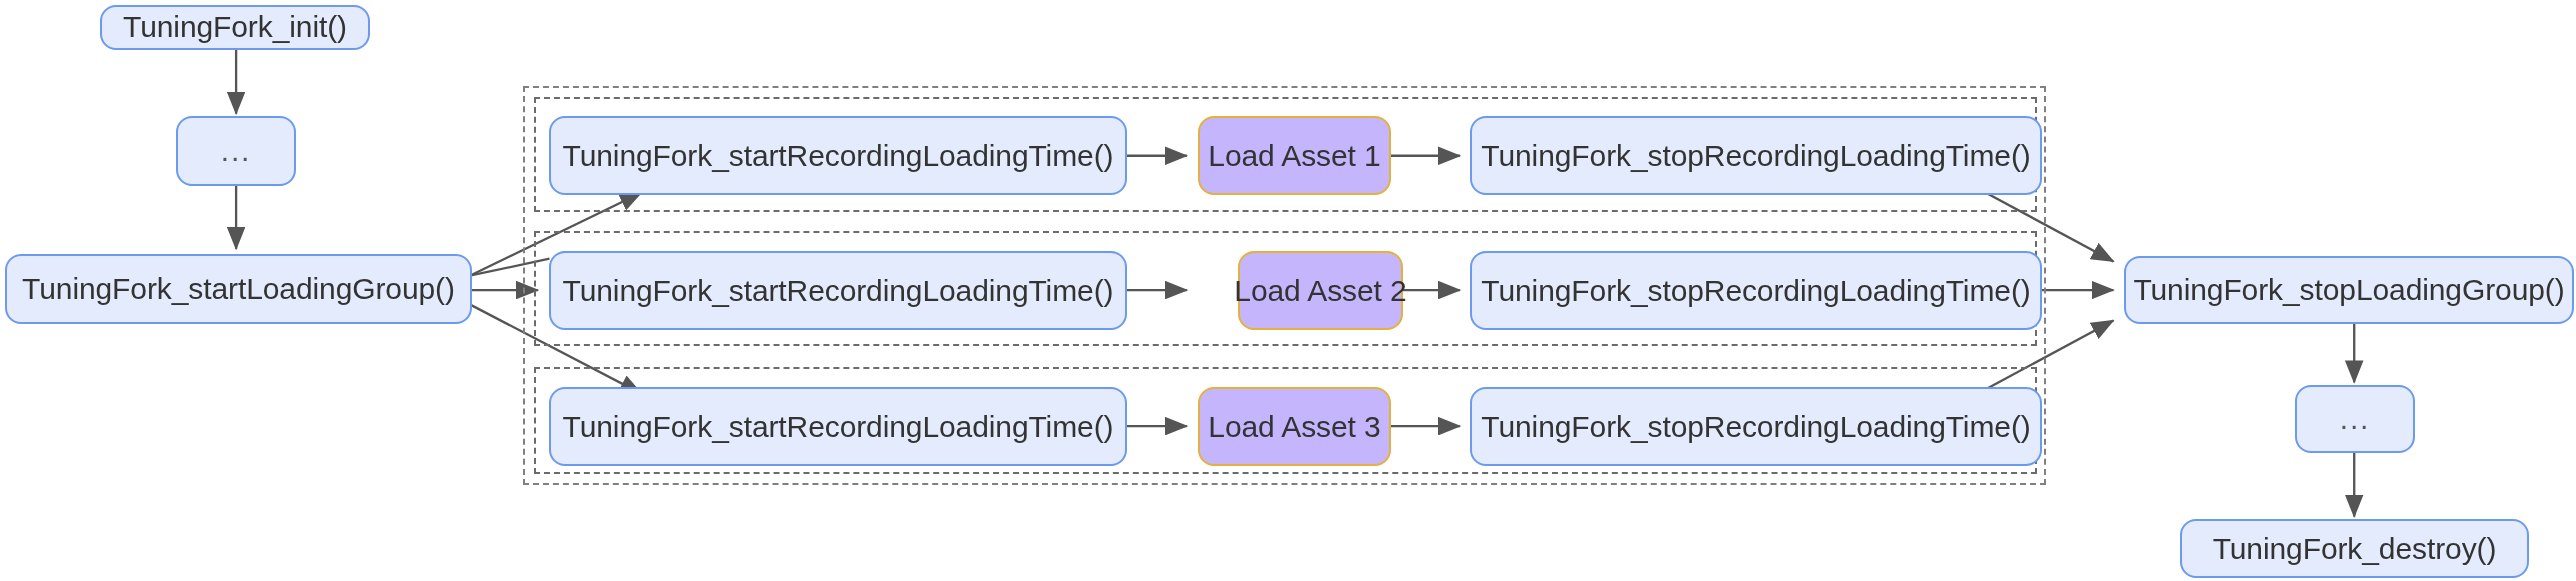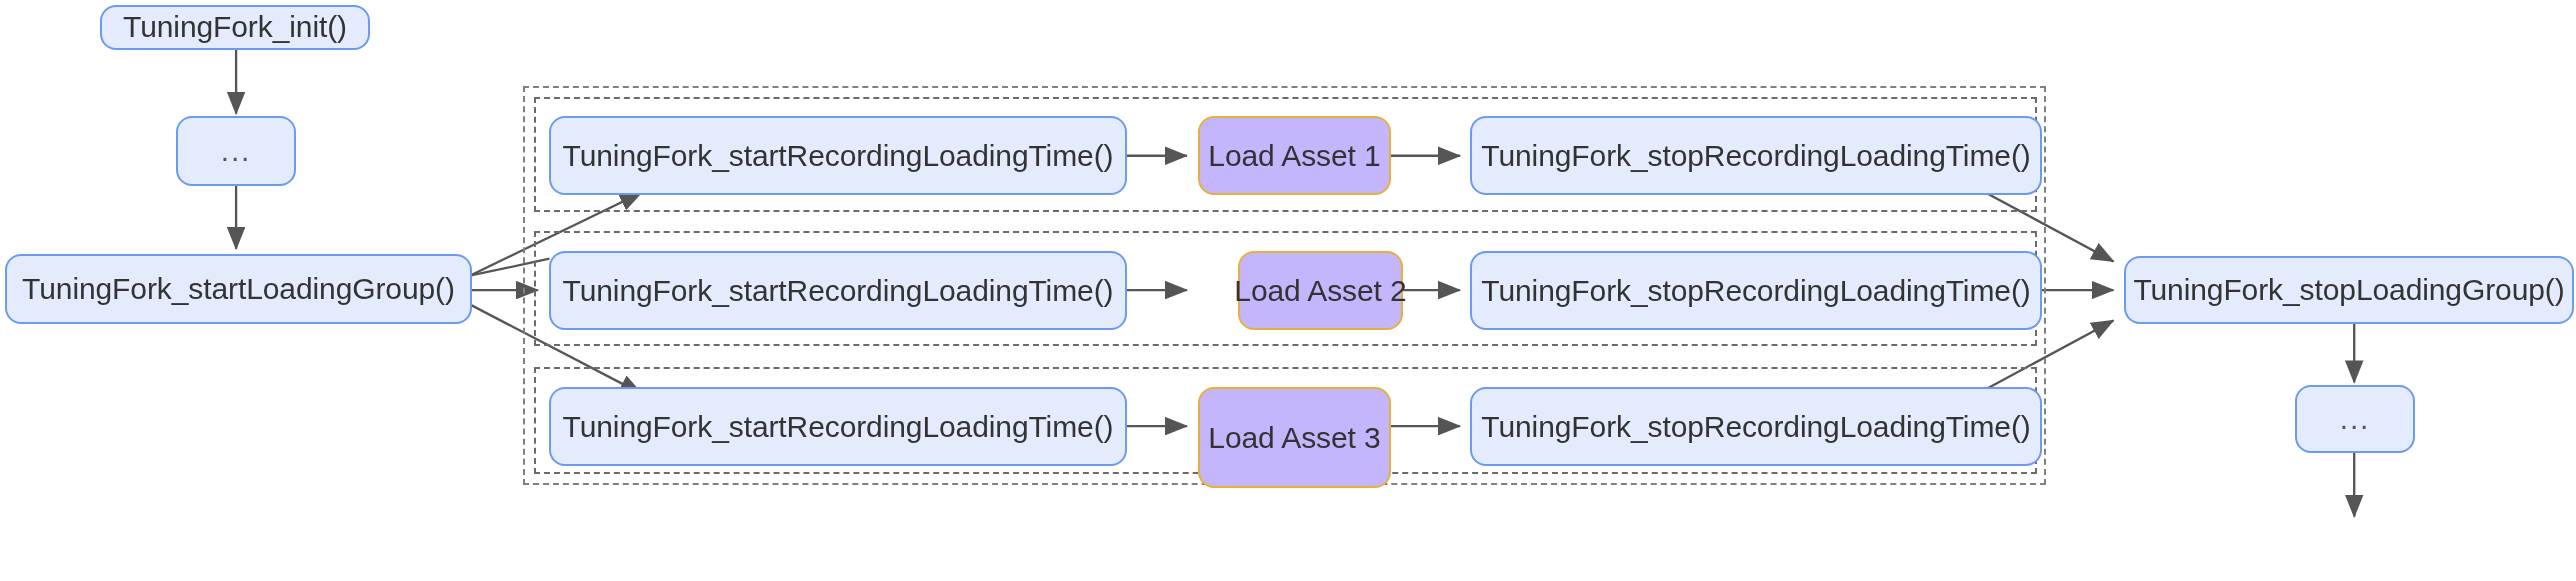--- a/index.html
+++ b/index.html
@@ -144,30 +144,33 @@
   <div class="node asset" style="left:1198px; top:251px; width:165px; height:79px;margin-left:40px;">
     <span class="nlabel">Load Asset 2</span>
   </div>
   <div class="node" style="left:1470px; top:251px; width:572px; height:79px;">
     <span class="nlabel">TuningFork_stopRecordingLoadingTime()</span>
   </div>
 
   <div class="node" style="left:549px; top:387px; width:578px; height:79px;">
     <span class="nlabel">TuningFork_startRecordingLoadingTime()</span>
   </div>
-  <div class="node asset" style="left:1198px; top:387px; width:193px; height:101px;">
+  <div class="node asset" style="left:1198px; top:387px; width:193px; height:79px;">
     <span class="nlabel">Load Asset 3</span>
   </div>
   <div class="node" style="left:1470px; top:387px; width:572px; height:79px;">
     <span class="nlabel">TuningFork_stopRecordingLoadingTime()</span>
   </div>
 
   <div class="node" style="left:2124px; top:256px; width:450px; height:68px;justify-content:center;">
     <span class="nlabel">TuningFork_stopLoadingGroup()</span>
   </div>
 
   <div class="node ellipsis" style="left:2295px; top:385px; width:120px; height:68px;">
     <span class="nlabel">...</span>
   </div>
 
+  <div class="node" style="left:2180px; top:519px; width:349px; height:59px;">
+    <span class="nlabel">TuningFork_destroy()</span>
+  </div>
 
 </div>
 
 
 </body></html>

